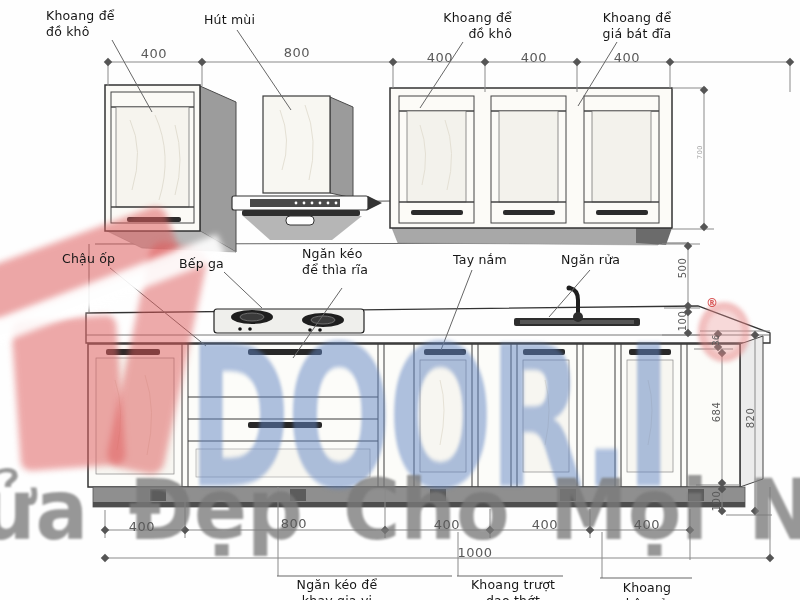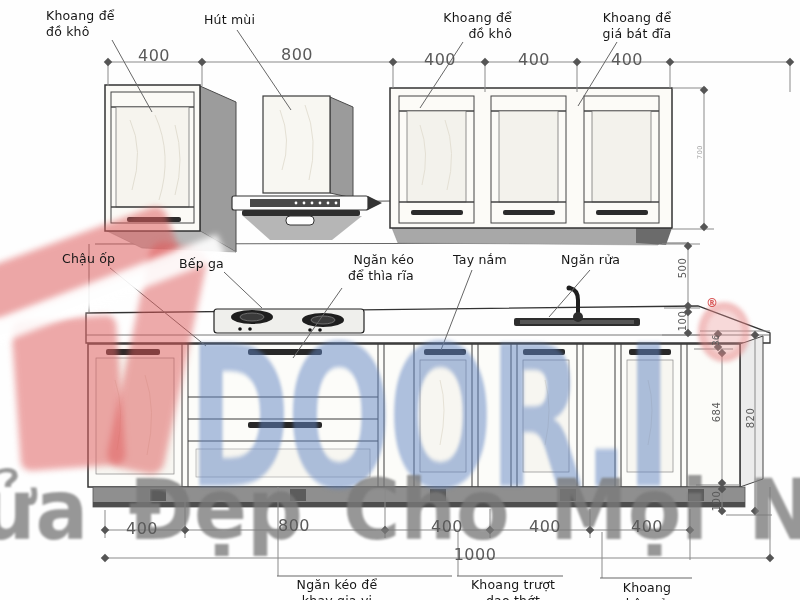--- a/index.html
+++ b/index.html
@@ -6,21 +6,21 @@
   .canvas{
     position:relative;width:800px;height:600px;overflow:hidden;
     background:#fefefe;font-family:"DejaVu Sans",sans-serif;
   }
   svg.draw{position:absolute;left:0;top:0;filter:blur(.35px);}
   .lbl{
     position:absolute;font-weight:normal;font-size:12.5px;color:#161616;
     white-space:pre-line;line-height:1.28;letter-spacing:.2px;z-index:30;
   }
   .dim{
-    position:absolute;font-size:16px;color:#5a5a5a;width:40px;text-align:center;
+    position:absolute;font-size:13px;color:#5a5a5a;width:40px;text-align:center;
     z-index:30;letter-spacing:.5px;
   }
   .vdim{
     position:absolute;font-size:10px;color:#5a5a5a;width:34px;height:12px;text-align:center;
     transform:rotate(-90deg);z-index:30;letter-spacing:.5px;line-height:12px;
   }
   .wm-red{position:absolute;left:0;top:228px;width:250px;height:250px;z-index:10;pointer-events:none;}
   .wm-red > div{position:absolute;filter:blur(3px);}
   .wm-red .bar-top{left:-22px;top:8px;width:200px;height:56px;background:#df5f5f;border-radius:12px;transform:rotate(-20deg);opacity:.55;}
   .wm-red .bar-right{left:128px;top:15px;width:58px;height:230px;background:#dd5858;border-radius:14px;transform:rotate(12deg);opacity:.5;}
@@ -282,21 +282,21 @@
   <div class="lbl" style="left:46px;top:8px;width:86px;text-align:left">Khoang để
 đồ khô</div>
   <div class="lbl" style="left:204px;top:12px">Hút mùi</div>
   <div class="lbl" style="left:428px;top:10px;width:84px;text-align:right">Khoang để
 đồ khô</div>
   <div class="lbl" style="left:588px;top:10px;width:98px;text-align:center">Khoang để
 giá bát đĩa</div>
 
   <div class="lbl" style="left:62px;top:251px">Chậu ốp</div>
   <div class="lbl" style="left:179px;top:256px">Bếp ga</div>
-  <div class="lbl" style="left:302px;top:252px;width:112px;text-align:right">Ngăn kéo
+  <div class="lbl" style="left:302px;top:246px;width:112px;text-align:left">Ngăn kéo
 để thìa rĩa</div>
   <div class="lbl" style="left:453px;top:252px">Tay nắm</div>
   <div class="lbl" style="left:561px;top:252px">Ngăn rửa</div>
 
   <div class="lbl" style="left:282px;top:577px;width:110px;text-align:center">Ngăn kéo để
 khay gia vị</div>
   <div class="lbl" style="left:458px;top:577px;width:110px;text-align:center">Khoang trượt
 dao thớt</div>
   <div class="lbl" style="left:607px;top:580px;width:80px;text-align:center">Khoang
 chậu rửa</div>

